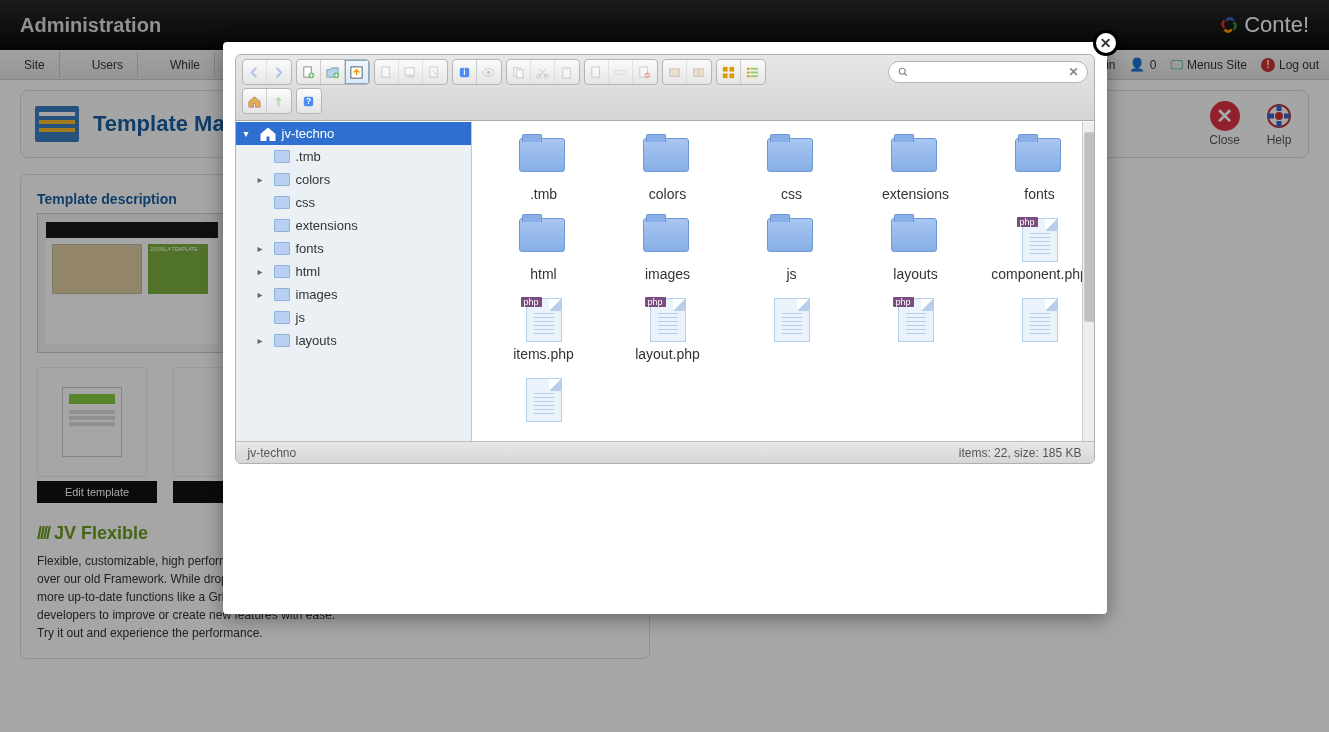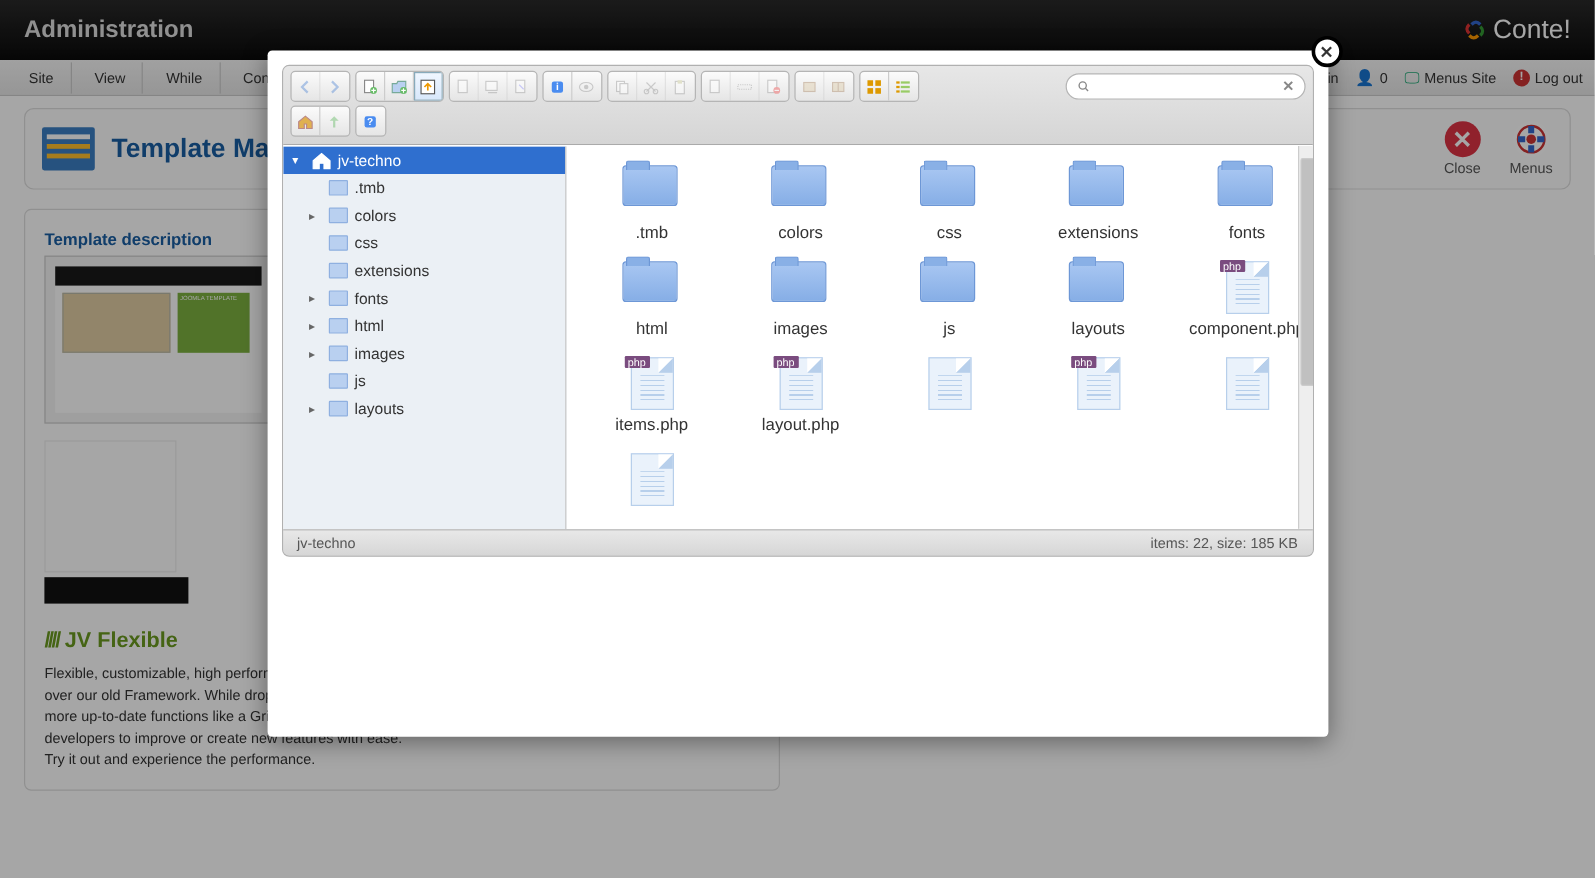--- a/index.html
+++ b/index.html
@@ -6,21 +6,21 @@
 body { font-family: Arial, Helvetica, sans-serif; font-size: 12px; background: #fff; color: #333; width: 1329px; height: 732px; overflow: hidden; position: relative; }
 
 
 .header { height: 50px; background: linear-gradient(#2a2a2a,#0a0a0a); display: flex; align-items: center; padding: 0 20px; justify-content: space-between; }
 .header-title { color: #ddd; font-size: 20px; font-weight: bold; }
 .joomla-logo { color: #fff; font-size: 22px; display: flex; align-items: center; gap: 4px; }
 .joomla-logo .jicon { width: 22px; height: 22px; display: inline-block; }
 
 
 .menubar { height: 30px; background: linear-gradient(#f7f7f7,#e7e7e7); border-bottom: 1px solid #ccc; display: flex; align-items: center; padding: 0 10px; justify-content: space-between; }
-.menubar-left { display: flex; gap: 5px; }
+.menubar-left { display: flex; gap: 18px; }
 .menubar-left .mitem { padding: 6px 14px; border-right: 1px solid #ccc; color: #333; cursor: pointer; }
 .menubar-right { display: flex; gap: 14px; align-items: center; }
 .menubar-right .ritem { display: flex; align-items: center; gap: 4px; color: #333; cursor: pointer; }
 
 
 .page { padding: 10px 20px; }
 .page-header { display: flex; align-items: center; justify-content: space-between; border: 1px solid #ddd; border-radius: 8px; padding: 10px 14px; background: #fefefe; }
 .page-header-left { display: flex; align-items: center; gap: 14px; }
 .page-header-left .ticon { width: 44px; height: 36px; background: #3b7fc4; border-radius: 2px; position: relative; }
 .page-header-left .ticon::after { content:''; position:absolute; left:4px; right:4px; top:6px; height:4px; background:#fff; box-shadow: 0 8px 0 #fdbf2d, 0 16px 0 #fdbf2d; }
@@ -120,21 +120,21 @@
           </g>
         </svg>
     </span>
     <span>Conte!</span>
   </div>
 </div>
 
 <div class="menubar">
   <div class="menubar-left">
     <div class="mitem">Site</div>
-    <div class="mitem">View</div>
+    <div class="mitem">Users</div>
     <div class="mitem">While</div>
     <div class="mitem">Conte</div>
   </div>
   <div class="menubar-right">
     <div class="ritem">
         <span>dmin</span>
       </div>
     <div class="ritem">
       <span class="unicode-icon" style="color:#888">👤</span>
       <span>0</span>
@@ -162,40 +162,51 @@
         <div>Close</div>
       </div>
       <div class="action-btn">
         <div class="aicon help-icon">
           <svg viewBox="0 0 26 26">
               <path d="M13 2 A11 11 0 1 0 13 24 A11 11 0 1 0 13 2" fill="#fff" stroke="#c33" stroke-width="2"></path>
               <circle cx="13" cy="13" r="4" fill="#c33"></circle>
               <path d="M13 2v6M13 18v6M2 13h6M18 13h6" stroke="#36c" stroke-width="5"></path>
             </svg>
         </div>
-        <div>Menus</div>
+        <div>Help</div>
       </div>
     </div>
   </div>
 
   <div class="card">
     <div class="card-title">Template description</div>
     <div class="thumb">
       <div class="thumb-inner">
         <div class="thumb-head"></div>
         <div class="thumb-body">
           <div class="thumb-left">
               <div class="thumb-screen"></div>
             </div>
           <div class="thumb-right">JOOMLA TEMPLATE</div>
         </div>
       </div>
     </div>
     <div class="editors">
       <div class="editor">
+        <div class="preview">
+          <div class="sheet">
+              <div style="height:10px;background:#8c4;margin:6px"></div>
+              <div style="height:4px;background:#ddd;margin:2px 6px"></div>
+              <div style="height:4px;background:#ddd;margin:2px 6px"></div>
+              <div style="height:4px;background:#ddd;margin:2px 6px"></div>
+            </div>
+        </div>
+        <div class="btn">Edit template</div>
+      </div>
+      <div class="editor">
         <div class="preview"></div>
         <div class="btn">&nbsp;</div>
       </div>
     </div>
     <div class="framework-title">
       <span class="slashes">////</span>
       <span>JV Flexible</span>
     </div>
     <div class="desc">
       <span>Flexible, customizable, high performance and developer-friendly. JV Framework 3.0 is a steep improvemence over our old Framework. While dropping some functions like drag and drop, it had gained several new ones, more up-to-date functions like a Grid layout control, a Responsive Design and a modular nature, allowing developers to improve or create new features with ease.</span><br>

